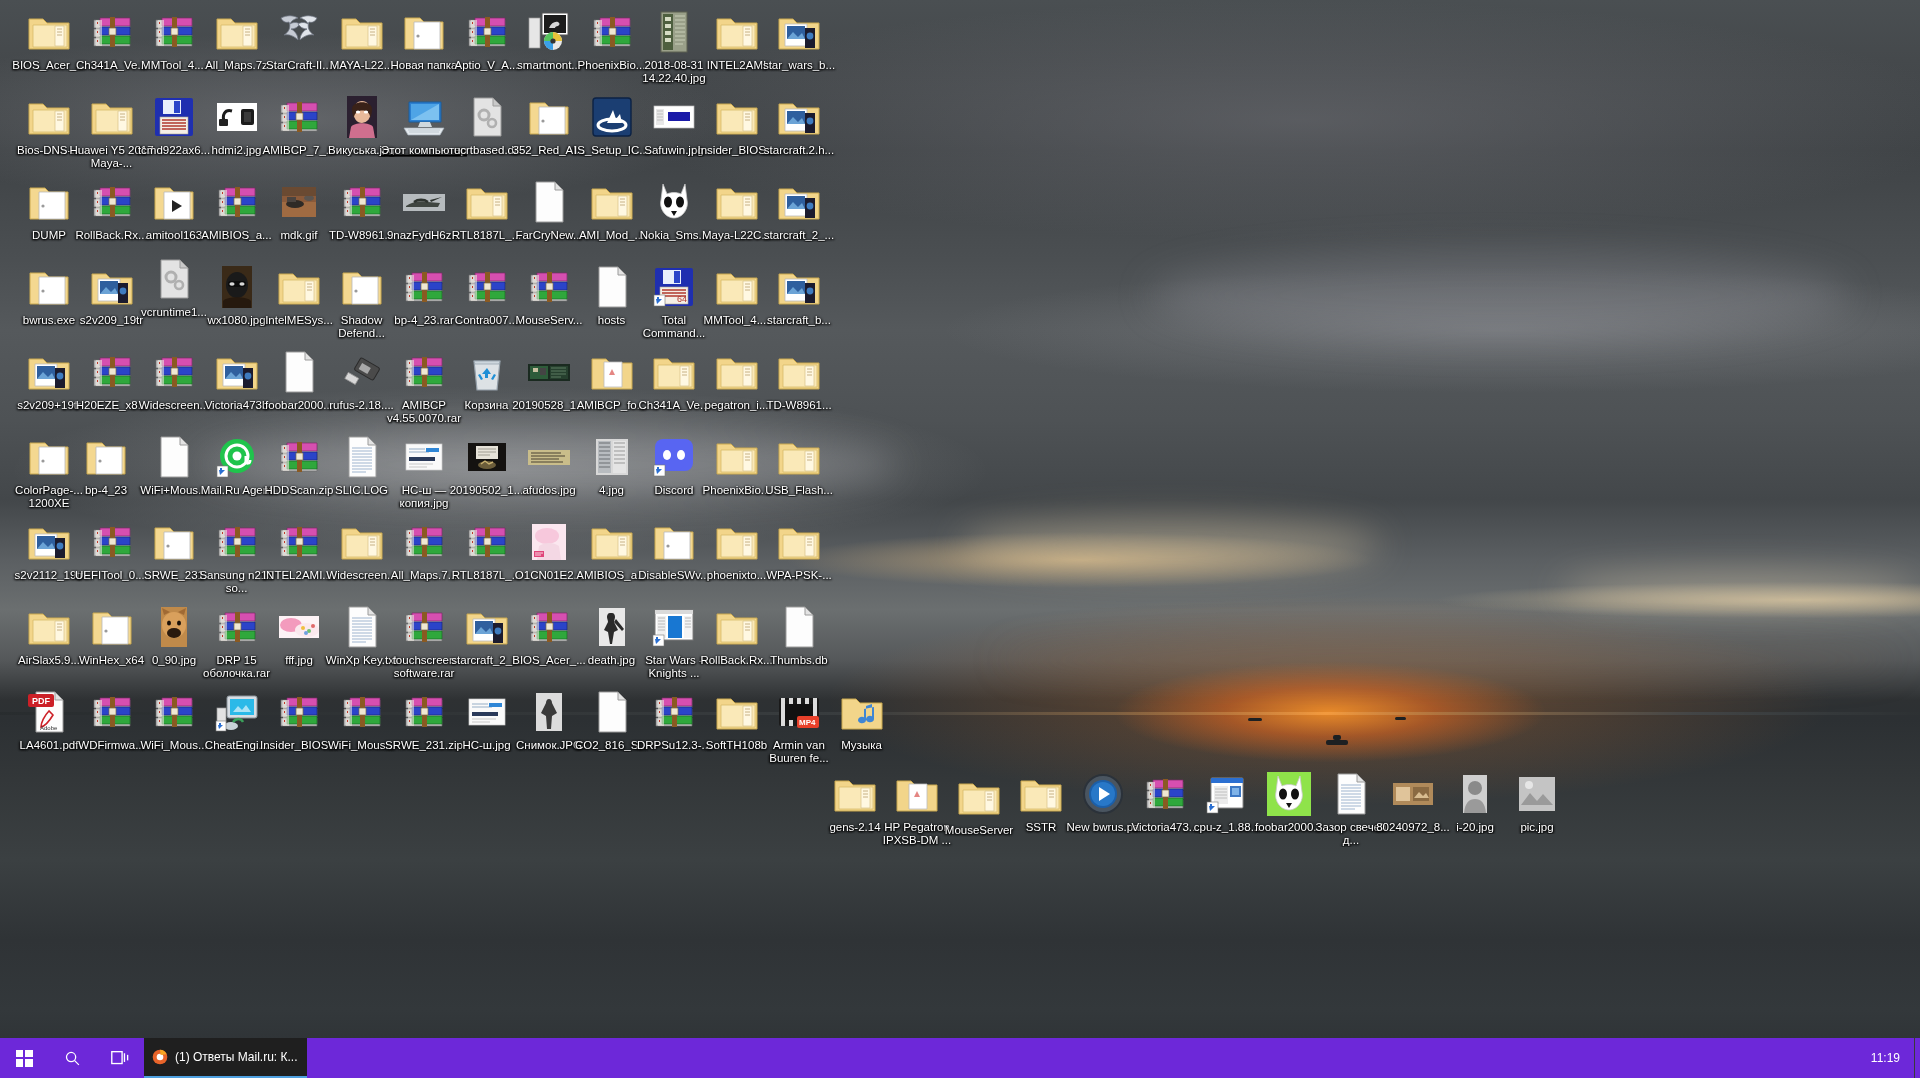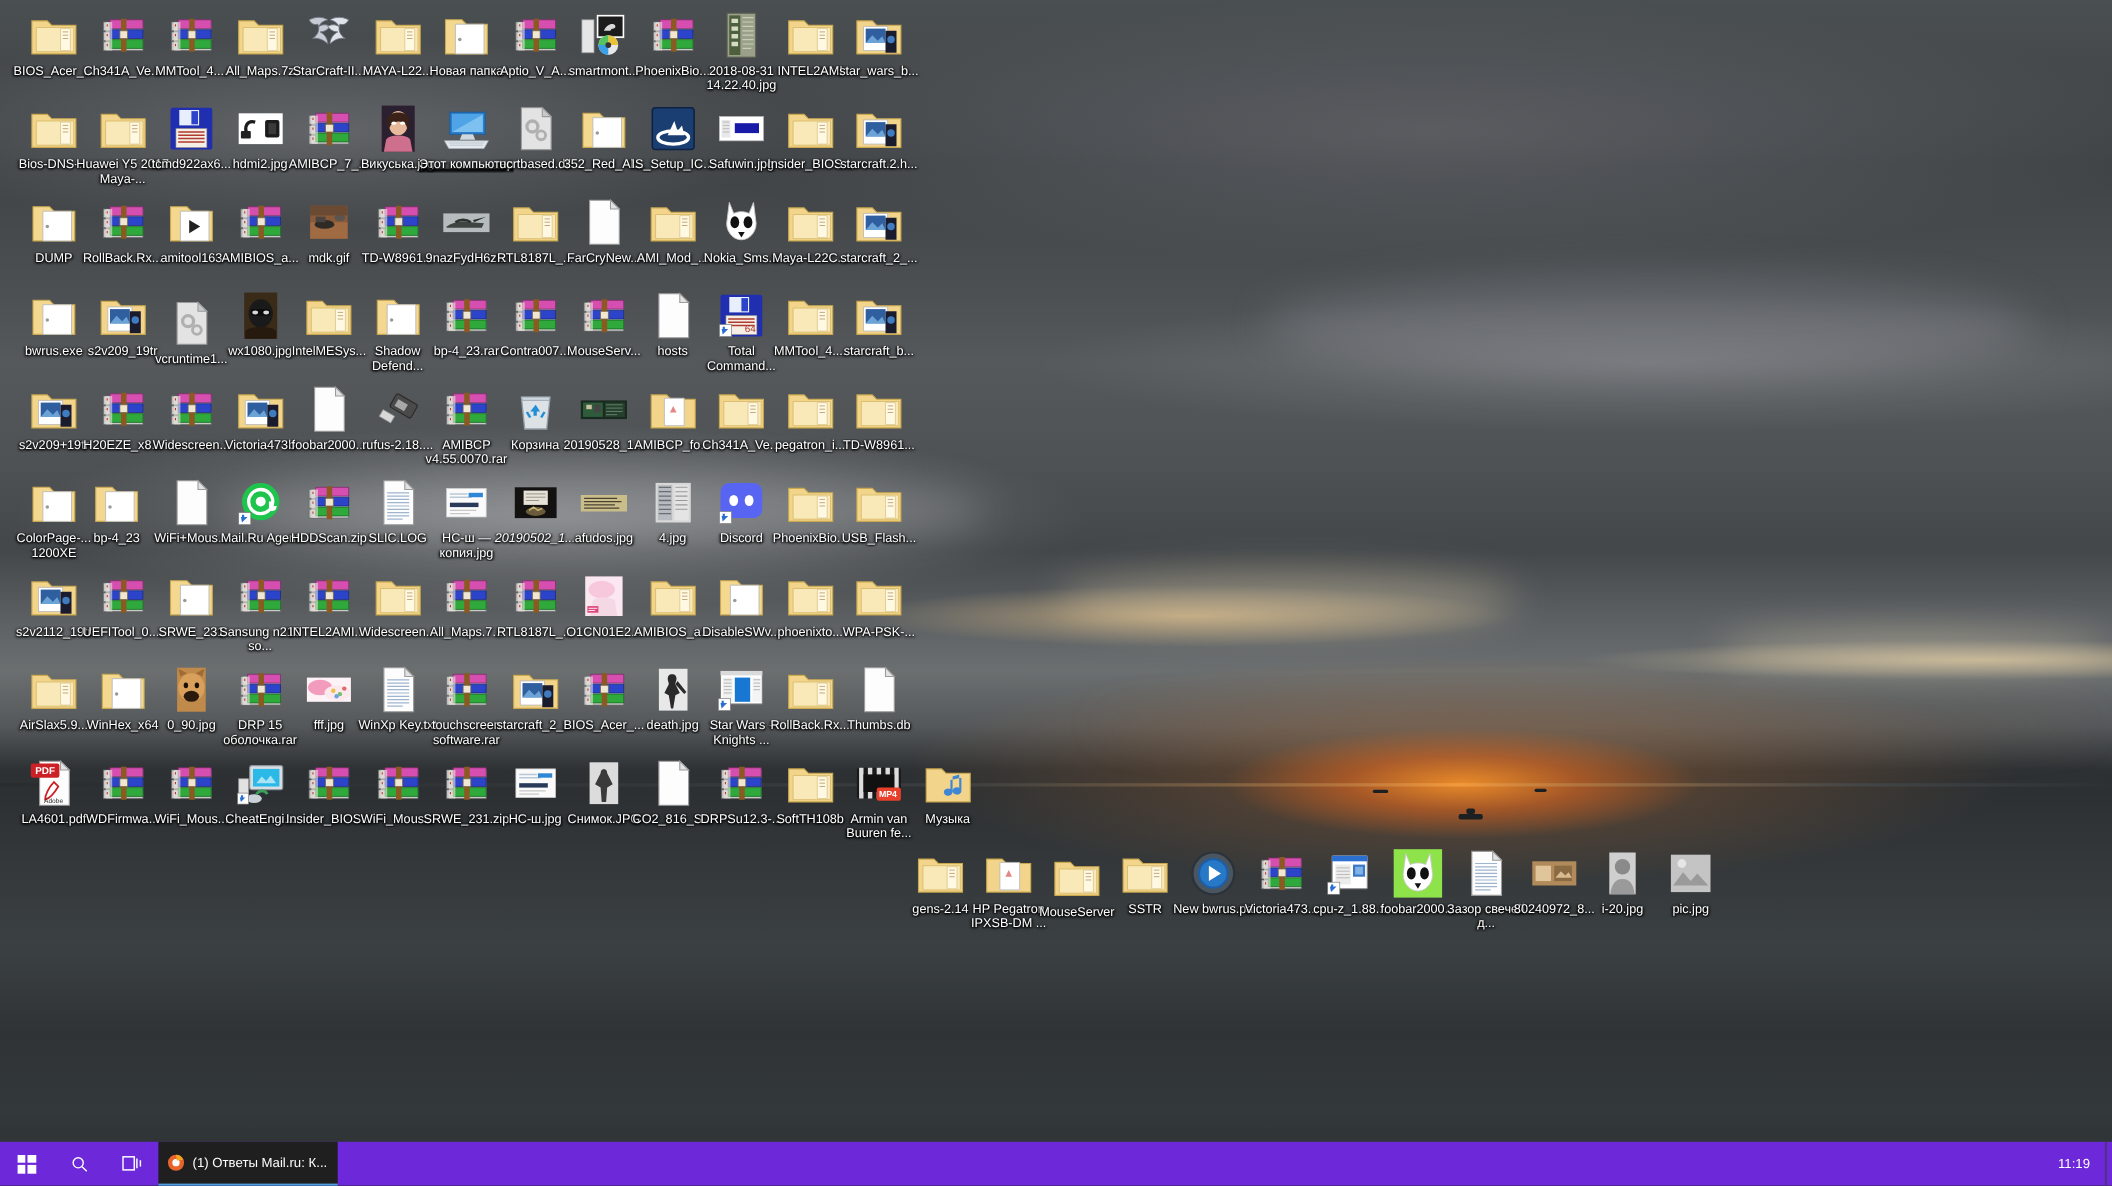--- a/index.html
+++ b/index.html
@@ -624,21 +624,21 @@
           <path d="M4 11h14l4 4h22v26H4z" fill="#f2d58a" stroke="#c9a84f" stroke-width="1"></path>
           <path d="M10 16h22v22H10z" fill="#fff" stroke="#bbb" stroke-width=".8"></path>
           <rect x="12" y="18" width="18" height="13" fill="#2f5f9e"></rect>
           <path d="M12 31l6-7 5 5 4-4 3 6z" fill="#6ba3d6"></path>
           <path d="M30 20h10v20H30z" fill="#1b1b2e"></path>
           <circle cx="35" cy="28" r="3.4" fill="#3e7bbf"></circle>
         </svg>
       </div>
       <div class="label">s2v209_19tr</div>
     </div>
-    <div class="icon" style="left: 131px; top: 270px;">
+    <div class="icon" style="left: 131px; top: 255px;">
       <div class="glyph">
         <svg class="art" viewBox="0 0 48 48">
           <path d="M11 5h19l8 8v30H11z" fill="#e3e3e3" stroke="#9b9b9b" stroke-width="1"></path>
           <path d="M30 5l8 8h-8z" fill="#c9c9c9" stroke="#9b9b9b" stroke-width="1"></path>
           <circle cx="21" cy="22" r="5" fill="none" stroke="#b0b0b0" stroke-width="3"></circle>
           <circle cx="29" cy="30" r="4" fill="none" stroke="#b0b0b0" stroke-width="2.6"></circle>
         </svg>
       </div>
       <div class="label">vcruntime1...</div>
     </div>
@@ -1027,21 +1027,21 @@
         <svg class="art" viewBox="0 0 48 48">
           <rect x="6" y="11" width="36" height="26" fill="#fafafa" stroke="#ccc" stroke-width=".7"></rect>
           <path d="M9 16h16M9 19h20" stroke="#b8c8d8" stroke-width="1.4"></path>
           <rect x="26" y="15" width="13" height="4" fill="#2f86d6"></rect>
           <rect x="9" y="24" width="26" height="4" fill="#2a3a5a"></rect>
           <path d="M9 31h24M9 34h18" stroke="#c8c8c8" stroke-width="1.1"></path>
         </svg>
       </div>
       <div class="label">НС-ш — копия.jpg</div>
     </div>
-    <div class="icon" style="left: 443.5px; top: 433px; font-style: italic;">
+    <div class="icon" style="left: 443.5px; top: 433px;">
       <div class="glyph">
         <svg class="art" viewBox="0 0 48 48">
           <rect x="5" y="10" width="38" height="28" fill="#141210"></rect>
           <rect x="13" y="13" width="22" height="13" fill="#e6e2d8"></rect>
           <path d="M15 16h18M15 19h18M15 22h12" stroke="#9a968c" stroke-width=".9"></path>
           <ellipse cx="24" cy="32" rx="9" ry="4" fill="#6a5c3a"></ellipse>
           <path d="M18 31l4-3 4 3 4-2" stroke="#c8b070" stroke-width="1.4" fill="none"></path>
         </svg>
       </div>
       <div class="label">20190502_1...</div>

